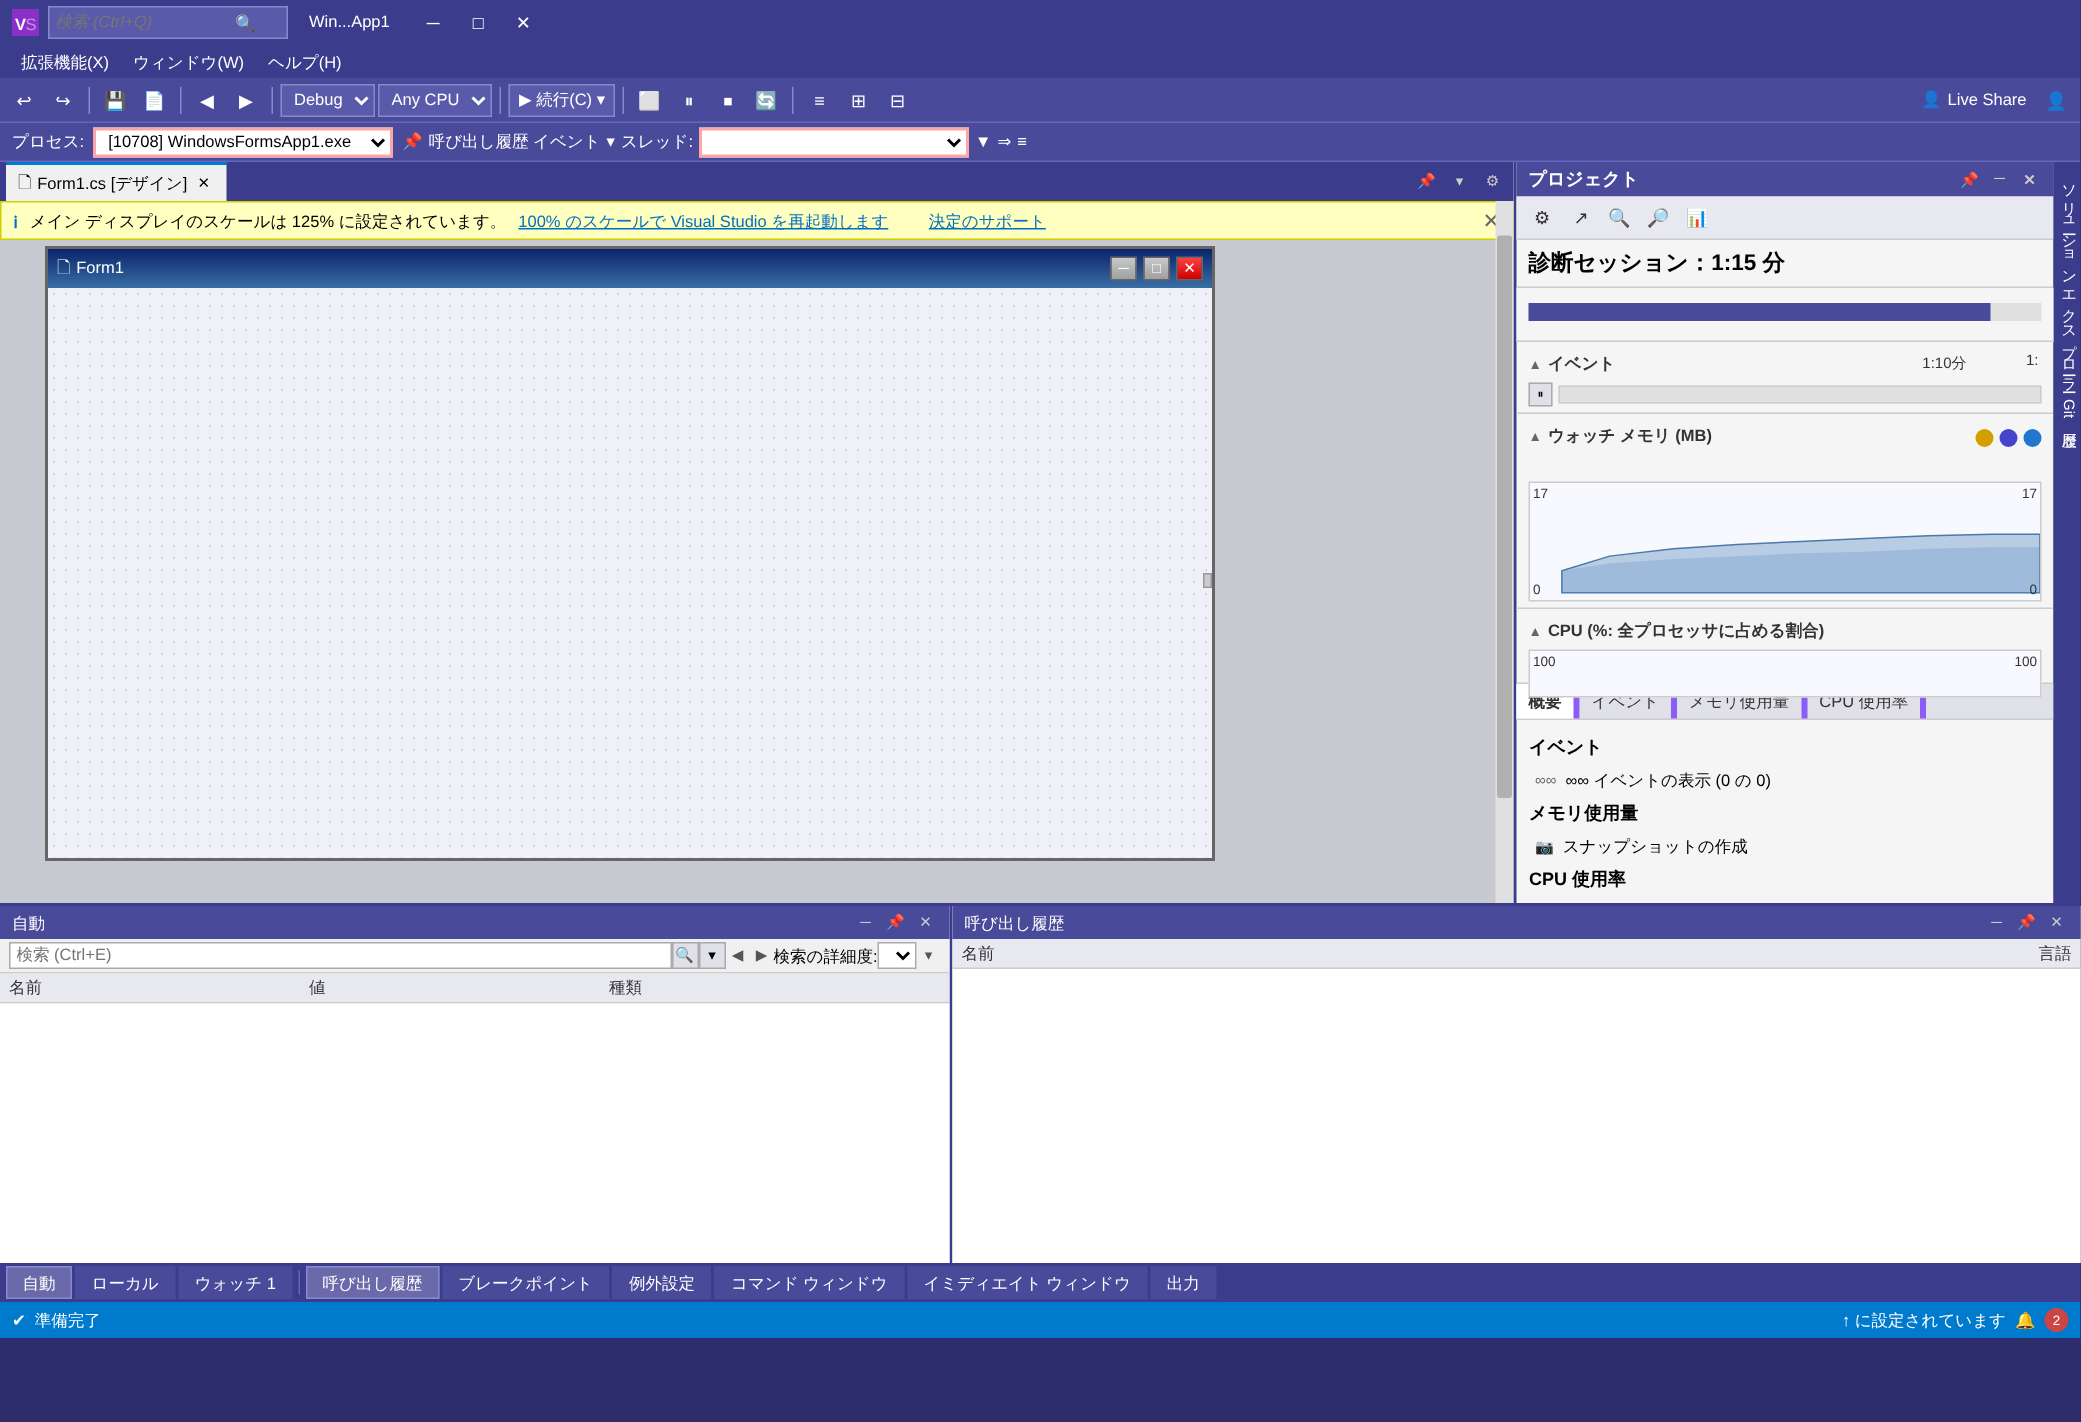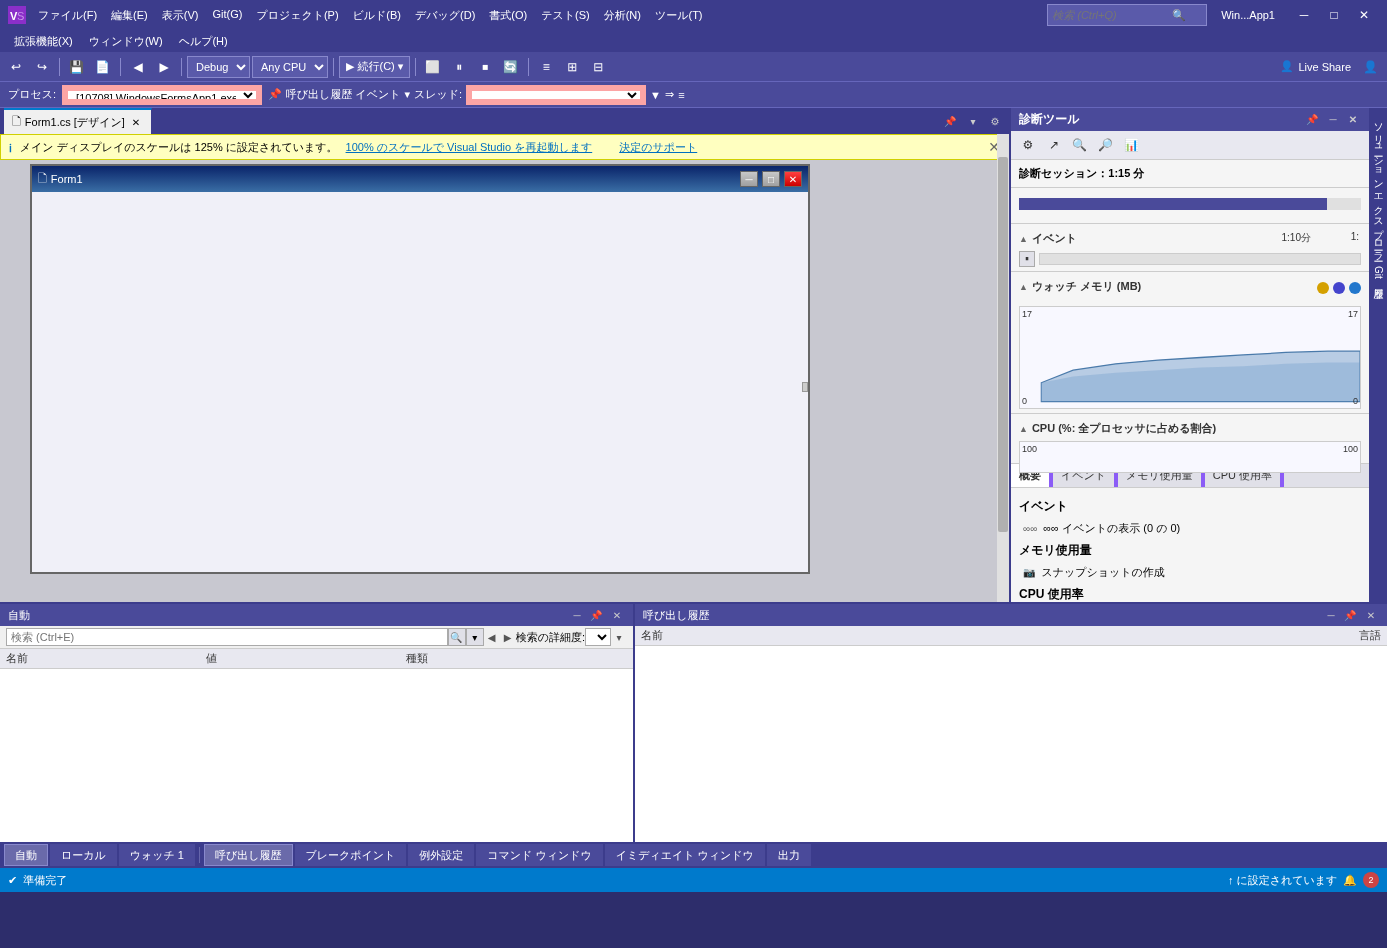--- a/index.html
+++ b/index.html
@@ -151,21 +151,21 @@
       background: #4a4a9a;
       height: 26px;
       padding: 0 8px;
       gap: 6px;
       border-bottom: 1px solid #6666bb;
     }
     #process-bar .label { color: #fff; font-size: 11px; }
     #process-bar .process-select {
       height: 20px;
       background: #fff;
-      border: 6px solid #fca5a5;
+      border: 2px solid #fca5a5;
       color: #000;
       font-size: 11px;
       padding: 0 4px;
       width: 200px;
     }
     .lifecycle-bar {
       display: flex; align-items: center; gap: 4px;
       color: #fff; font-size: 11px;
     }
 
@@ -332,21 +332,21 @@
     }
     .diag-tb-btn {
       width: 22px; height: 22px;
       display: flex; align-items: center; justify-content: center;
       cursor: pointer; border: 1px solid transparent;
       font-size: 12px; color: #333;
     }
 
     #diag-session {
       padding: 6px 8px;
-      font-size: 11px;
+      font-size: 15px;
       font-weight: bold;
       border-bottom: 1px solid #ccc;
     }
 
     #diag-timeline {
       padding: 4px 8px;
       position: relative;
       height: 36px;
       background: #f5f5f5;
       border-bottom: 1px solid #ccc;
@@ -393,25 +393,25 @@
       background: #e0e0e8;
       cursor: pointer;
       font-size: 8px;
     }
 
     #diag-memory-section {
       padding: 4px 8px;
       border-bottom: 1px solid #ccc;
     }
     #memory-chart {
-      height: 103px;
+      height: 80px;
       background: #f8f8ff;
       border: 1px solid #ccc;
       position: relative;
-      margin-top: 9px;
+      margin-top: 20px;
     }
     .mem-label-left {
       position: absolute; left: 2px; top: 2px;
       font-size: 9px; color: #333;
     }
     .mem-label-right {
       position: absolute; right: 2px; top: 2px;
       font-size: 9px; color: #333;
     }
     .mem-label-bottom-left {
@@ -673,33 +673,20 @@
 <body>
 
 <div id="title-bar">
 
   <svg width="18" height="18" viewBox="0 0 18 18">
     <rect width="18" height="18" fill="#8B2FC9"></rect>
     <text x="2" y="14" font-size="11" fill="white" font-weight="bold">V</text>
     <text x="9" y="14" font-size="11" fill="#C792EA">S</text>
   </svg>
 
-  <div class="menu-bar">
-    <span class="menu-item">ファイル(F)</span>
-    <span class="menu-item">編集(E)</span>
-    <span class="menu-item">表示(V)</span>
-    <span class="menu-item">Git(G)</span>
-    <span class="menu-item">プロジェクト(P)</span>
-    <span class="menu-item">ビルド(B)</span>
-    <span class="menu-item">デバッグ(D)</span>
-    <span class="menu-item">書式(O)</span>
-    <span class="menu-item">テスト(S)</span>
-    <span class="menu-item">分析(N)</span>
-    <span class="menu-item">ツール(T)</span>
-  </div>
 
   <div class="search-box">
     <input type="text" placeholder="検索 (Ctrl+Q)" style="">
     <span>🔍</span>
   </div>
 
   <span class="window-title">Win...App1</span>
 
   <div class="win-controls">
     <div class="win-btn">─</div>
@@ -816,21 +803,21 @@
 
       <div class="scrollbar-area">
         <div class="scrollbar-thumb" style="top:5%; height:80%;"></div>
       </div>
     </div>
   </div>
 
   <div id="diagnostics-panel">
 
     <div id="diag-title-bar">
-      <span>診断ツール</span>
+      <span>プロジェクト</span>
       <div class="diag-controls">
         <div class="diag-ctrl-btn">📌</div>
         <div class="diag-ctrl-btn">─</div>
         <div class="diag-ctrl-btn">✕</div>
       </div>
     </div>
 
     <div id="diag-toolbar">
       <div class="diag-tb-btn">⚙</div>
       <div class="diag-tb-btn">↗</div>

